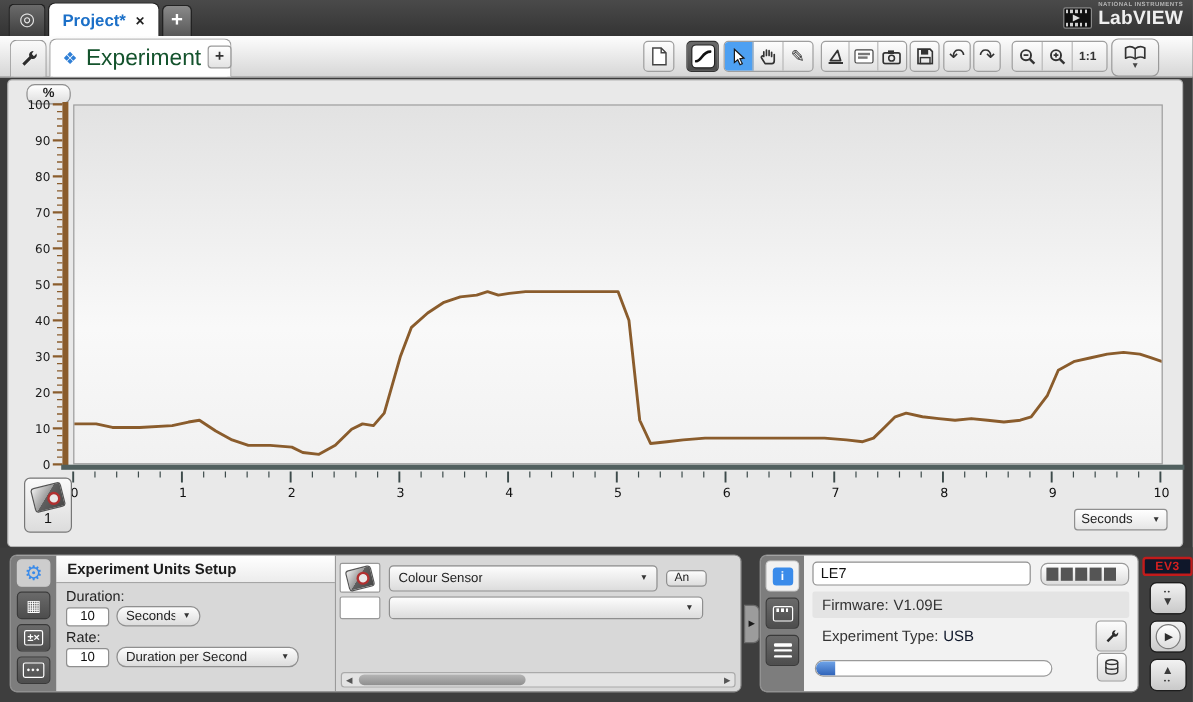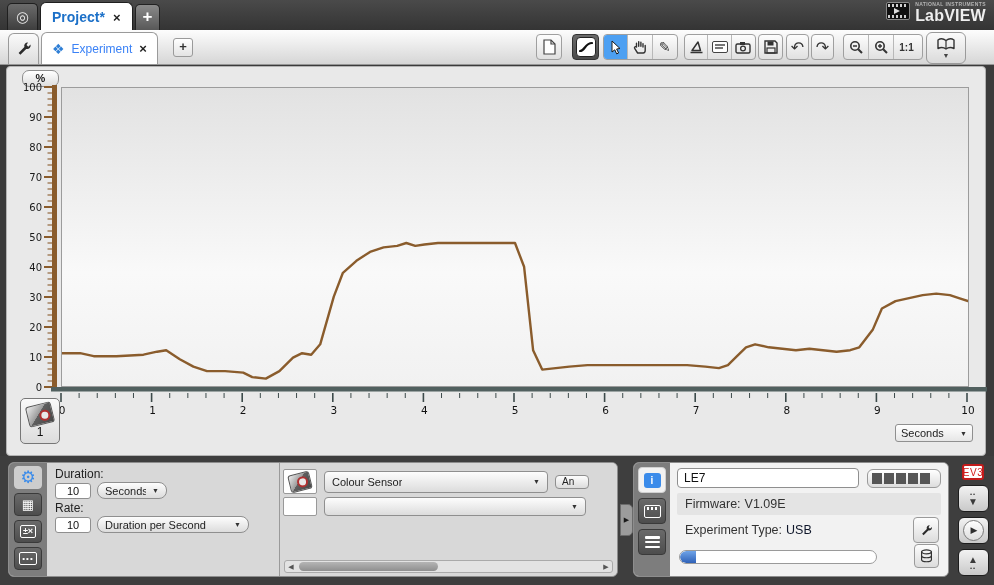--- a/index.html
+++ b/index.html
@@ -14,38 +14,38 @@
   .ptab-icon{position:absolute;left:7px;top:3px;width:31px;height:27px;box-sizing:border-box;
     background:linear-gradient(#6b6b6b,#3e3e3e);border:1px solid #1f1f1f;border-bottom:none;
     border-radius:5px 5px 0 0;color:#eaeaea;text-align:center;line-height:25px;font-size:15px}
   .ptab{position:absolute;left:40px;top:2px;height:28px;background:#fff;border:1px solid #1f1f1f;border-bottom:none;
     border-radius:6px 6px 0 0;display:flex;align-items:center;padding:0 11px;gap:8px}
   .ptab .lbl{color:#1c70c8;font-weight:bold;font-size:14px}
   .xmark{color:#222;font-size:13px;font-weight:bold;line-height:1}
   .plustab{position:absolute;left:135px;top:4px;width:25px;height:26px;box-sizing:border-box;
     background:linear-gradient(#8a8a8a,#585858);border:1px solid #222;border-bottom:none;border-radius:5px 5px 0 0;
     color:#fff;text-align:center;line-height:23px;font-size:17px;font-weight:bold}
-  .brand{position:absolute;right:8px;top:2px;display:flex;align-items:flex-start;gap:5px}
+  .brand{position:absolute;right:8px;top:2px;display:flex;align-items:flex-end;gap:5px}
   .film{width:22px;height:16px;background:#101010;border:1px solid #8a8a8a;position:relative;border-radius:2px}
   .film:before{content:"";position:absolute;left:1px;right:1px;top:1px;height:3px;
     background:repeating-linear-gradient(90deg,#cfcfcf 0 2px,#101010 2px 4px)}
   .film:after{content:"";position:absolute;left:1px;right:1px;bottom:1px;height:3px;
     background:repeating-linear-gradient(90deg,#cfcfcf 0 2px,#101010 2px 4px)}
   .film .tri{position:absolute;left:7px;top:5px;width:0;height:0;border-left:6px solid #ddd;border-top:3.5px solid transparent;border-bottom:3.5px solid transparent}
   .brandtxt{display:flex;flex-direction:column;align-items:flex-start;line-height:1}
   .ni-small{font-size:5px;letter-spacing:.4px;color:#b5b5b5;font-weight:bold;margin-bottom:1px;white-space:nowrap}
   .lv{font-size:16px;color:#efefef;font-weight:600;letter-spacing:.2px}
   
   .toolbar{position:absolute;top:30px;left:0;right:0;height:34px;background:linear-gradient(#fdfdfd,#d6d6d6);border-bottom:1px solid #969696}
   .wrenchtab{position:absolute;left:8px;top:3px;width:31px;height:31px;box-sizing:border-box;border:1px solid #9a9a9a;border-bottom:none;
     border-radius:6px 6px 0 0;background:linear-gradient(#fafafa,#dcdcdc);display:flex;align-items:center;justify-content:center}
   .exptab{position:absolute;left:41px;top:2px;height:32px;box-sizing:border-box;background:#fff;border:1px solid #9a9a9a;border-bottom:none;
     border-radius:6px 6px 0 0;display:flex;align-items:center;padding:0 10px;gap:7px}
   .exptab .glyph{color:#2f7fd6;font-size:14px}
-  .exptab .lbl{color:#3b82f6;font-size:12px}
+  .exptab .lbl{color:#14532d;font-size:19px}
   .tplus{position:absolute;left:173px;top:8px;width:20px;height:19px;box-sizing:border-box;border:1px solid #9a9a9a;border-radius:3px;
     background:linear-gradient(#fff,#e3e3e3);color:#333;text-align:center;line-height:16px;font-size:13px;font-weight:bold}
   .tbtn{position:absolute;top:4px;height:26px;box-sizing:border-box;border:1px solid #9f9f9f;border-radius:4px;
     background:linear-gradient(#fdfdfd,#e0e0e0);display:flex;align-items:center;justify-content:center}
   .tseg{position:absolute;top:4px;height:26px;box-sizing:border-box;border:1px solid #9f9f9f;border-radius:4px;
     background:linear-gradient(#fdfdfd,#e0e0e0);display:flex;overflow:hidden}
   .tseg>div{width:25px;display:flex;align-items:center;justify-content:center;border-right:1px solid #b8b8b8;box-sizing:border-box}
   .tseg>div:last-child{border-right:none}
   .cell-active{background:#4da0f2}
   .darkbtn{background:linear-gradient(#6a6a6a,#4a4a4a);border-color:#333}
@@ -146,22 +146,22 @@
   .conrow{margin-top:2px;height:26px;display:flex;align-items:center;padding-left:8px;gap:4px;position:relative}
   .sqbtn{position:absolute;right:2px;top:0px;width:26px;height:26px;box-sizing:border-box;border:1px solid #9a9a9a;border-radius:4px;
     background:linear-gradient(#fdfdfd,#dcdcdc);display:flex;align-items:center;justify-content:center}
   .memrow{margin-top:3px;height:22px;display:flex;align-items:center;position:relative}
   .ptrack{width:198px;height:14px;box-sizing:border-box;border:1px solid #9a9a9a;border-radius:7px;background:#fff;overflow:hidden;margin-left:2px}
   .pfill{height:100%;background:linear-gradient(#6fa4e8,#2f62b8);border-radius:7px 0 0 7px}
   .membtn{position:absolute;right:2px;top:-2px;width:25px;height:24px;box-sizing:border-box;border:1px solid #9a9a9a;border-radius:4px;
     background:linear-gradient(#fdfdfd,#dcdcdc);display:flex;align-items:center;justify-content:center}
   
   .rstrip{position:absolute;left:952px;top:0;width:42px;height:129px;display:flex;flex-direction:column;align-items:center;padding-top:8px;gap:5px;box-sizing:border-box}
-  .ev3logo{width:22px;height:16px;box-sizing:border-box;border:2px solid #c21b1b;border-radius:3px;background:#ffffff;
-    color:#d42020;font-size:10px;font-weight:normal;display:flex;align-items:center;justify-content:center;letter-spacing:.5px}
+  .ev3logo{width:42px;height:16px;box-sizing:border-box;border:2px solid #c21b1b;border-radius:3px;background:#0f172a;
+    color:#d42020;font-size:10px;font-weight:bold;display:flex;align-items:center;justify-content:center;letter-spacing:.5px}
   .cbtn{width:31px;height:27px;box-sizing:border-box;border:1px solid #1d1d1d;border-radius:6px;
     background:linear-gradient(#f2f2f2,#c9c9c9);display:flex;flex-direction:column;align-items:center;justify-content:center;line-height:1}
   .cbtn .dots{font-size:6px;color:#3a3a3a;letter-spacing:1px}
   .cbtn .arr{font-size:10px;color:#3a3a3a}
   .playc{width:21px;height:21px;border:1.5px solid #7a7a7a;border-radius:50%;background:linear-gradient(#fff,#ddd);
     display:flex;align-items:center;justify-content:center;font-size:9px;color:#2e2e2e;padding-left:2px;box-sizing:border-box}
   svg text{font-family:"DejaVu Sans","Liberation Sans",sans-serif}
 </style>
 </head>
 <body>
@@ -454,20 +454,21 @@
       </div>
       <div class="vtab">
         <span class="calcg">±×</span>
       </div>
       <div class="vtab">
         <span class="dotsg">•••</span>
       </div>
     </div>
 
     <div class="section sec-eus">
+      <div class="sechead">Experiment Units Setup</div>
       <div class="secbody">
         <div class="flabel">Duration:</div>
         <div class="frow">
           <input class="numin" value="10" style="">
           <div class="pill" style="width:70px">
             <span class="t">Seconds</span>
             <span class="a">▼</span>
           </div>
         </div>
         <div class="flabel">Rate:</div>

